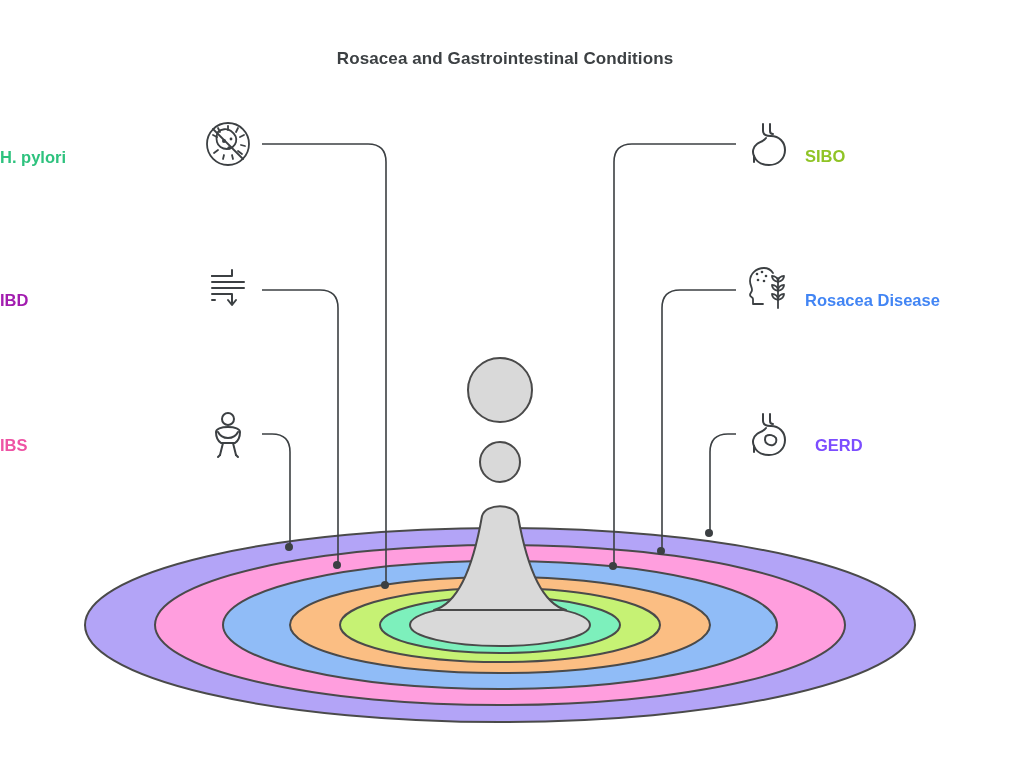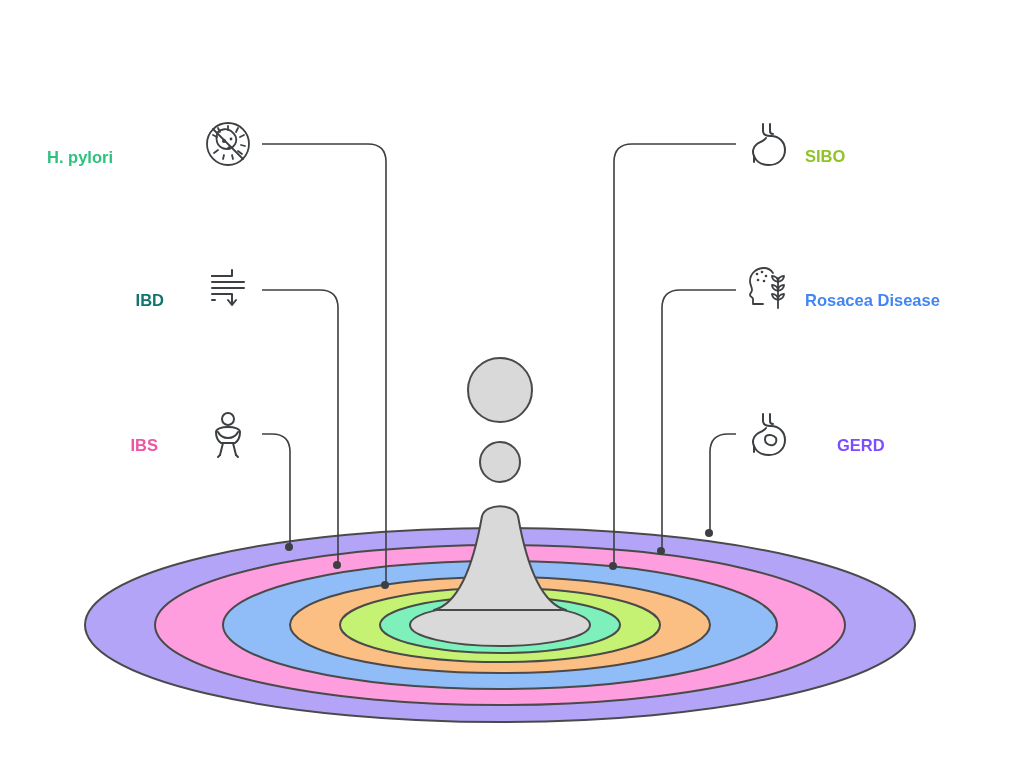--- a/index.html
+++ b/index.html
@@ -31,41 +31,42 @@
     color: #3c4043;
     letter-spacing: 0.1px;
   }
   .node-label {
     position: absolute;
     font-size: 16.5px;
     font-weight: bold;
     white-space: nowrap;
     line-height: 1;
   }
-  .node-label.left  { text-align: right; }
+  .node-label.left  { text-align: left; }
   .node-label.right { text-align: center; }
   .icon-box {
     position: absolute;
     width: 52px;
     height: 52px;
   }
   .icon-box svg { display: block; width: 52px; height: 52px; }
   svg.wires {
     position: absolute;
     left: 0; top: 0;
     width: 1010px;
     height: 774px;
     overflow: visible;
   }
 </style>
 </head>
 <body>
 
 <div id="stage">
 
+  <div class="title">Rosacea and Gastrointestinal Conditions</div>
 
   <svg class="wires" viewBox="0 0 1010 774" xmlns="http://www.w3.org/2000/svg">
     <g id="rings-group" stroke="#4a4a4a" stroke-width="2">
         <ellipse cx="500" cy="625" rx="415" ry="97" fill="#b3a4f7"></ellipse>
         <ellipse cx="500" cy="625" rx="345" ry="80" fill="#ff9ede"></ellipse>
         <ellipse cx="500" cy="625" rx="277" ry="64" fill="#90bcf7"></ellipse>
         <ellipse cx="500" cy="625" rx="210" ry="48" fill="#fbbe83"></ellipse>
         <ellipse cx="500" cy="625" rx="160" ry="37" fill="#c6f274"></ellipse>
         <ellipse cx="500" cy="625" rx="120" ry="28" fill="#7df0bc"></ellipse>
         <ellipse cx="500" cy="625" rx="90" ry="21" fill="#d9d9d9"></ellipse>
@@ -104,21 +105,21 @@
       <circle cx="26" cy="26" r="21"></circle>
       <path d="M16 14c3-3 9-4 13-1 4 3 6 7 5 11-1 4-5 7-9 7-5 0-9-3-10-7-1-4 0-8 1-10z"></path>
       <circle cx="22" cy="23" r="2" fill="#3c4043" stroke="none"></circle>
       <circle cx="29" cy="21" r="1.4" fill="#3c4043" stroke="none"></circle>
       <circle cx="27" cy="30" r="1.7" fill="#3c4043" stroke="none"></circle>
       <path d="M15 19l-4-2M18 14l-2-4M26 12v-4M34 14l2-4M38 19l4-2M39 27l4 1M36 33l4 3M30 37l1 4M22 37l-1 4M16 32l-4 3"></path>
       <path d="M11 11l30 30"></path>
     </svg>
   </div>
 
-  <div class="node-label left" style="left: 8px; width: 156px; top: 292px; color: #0f766e;">IBD</div>
+  <div class="node-label left" style="left: 0px; width: 156px; top: 292px; color: #a21caf;">IBD</div>
   <div class="icon-box" style="left:202px; top:262px;">
     <svg viewBox="0 0 52 52" fill="none" stroke="#3c4043" stroke-width="2" stroke-linecap="round" stroke-linejoin="round">
       <path d="M30 8v6H10"></path>
       <path d="M10 20h32"></path>
       <path d="M10 26h32"></path>
       <path d="M10 32h20v10"></path>
       <path d="M26 38l4 5 4-5"></path>
       <path d="M13 14h-3M13 38h-3"></path>
     </svg>
   </div>
@@ -157,21 +158,21 @@
       <path d="M36 16v30"></path>
       <path d="M36 20c-4-1-6-3-6-6 3 0 6 2 6 6z"></path>
       <path d="M36 20c4-1 6-3 6-6-3 0-6 2-6 6z"></path>
       <path d="M36 29c-4-1-6-3-6-6 3 0 6 2 6 6z"></path>
       <path d="M36 29c4-1 6-3 6-6-3 0-6 2-6 6z"></path>
       <path d="M36 38c-4-1-6-3-6-6 3 0 6 2 6 6z"></path>
       <path d="M36 38c4-1 6-3 6-6-3 0-6 2-6 6z"></path>
     </svg>
   </div>
 
-  <div class="node-label right" style="left: 837px; top: 437px; color: rgb(124, 77, 255);">GERD</div>
+  <div class="node-label right" style="left: 815px; top: 437px; color: rgb(124, 77, 255);">GERD</div>
   <div class="icon-box" style="left:742px; top:408px;">
     <svg viewBox="0 0 52 52" fill="none" stroke="#3c4043" stroke-width="2" stroke-linecap="round" stroke-linejoin="round">
       <path d="M21 6v7c0 4 4 5 8 5 8 0 14 6 14 14 0 9-7 15-16 15-8 0-13-4-15-9"></path>
       <path d="M12 38c-2-4-1-9 3-12 3-2 7-3 9-6"></path>
       <path d="M12 38v6"></path>
       <path d="M28 6v7c0 2 1 3 3 3"></path>
       <path d="M24 28c3-2 8-1 10 2 1 3 0 6-3 7-4 1-8-2-8-5 0-2 0-3 1-4z"></path>
     </svg>
   </div>
 

